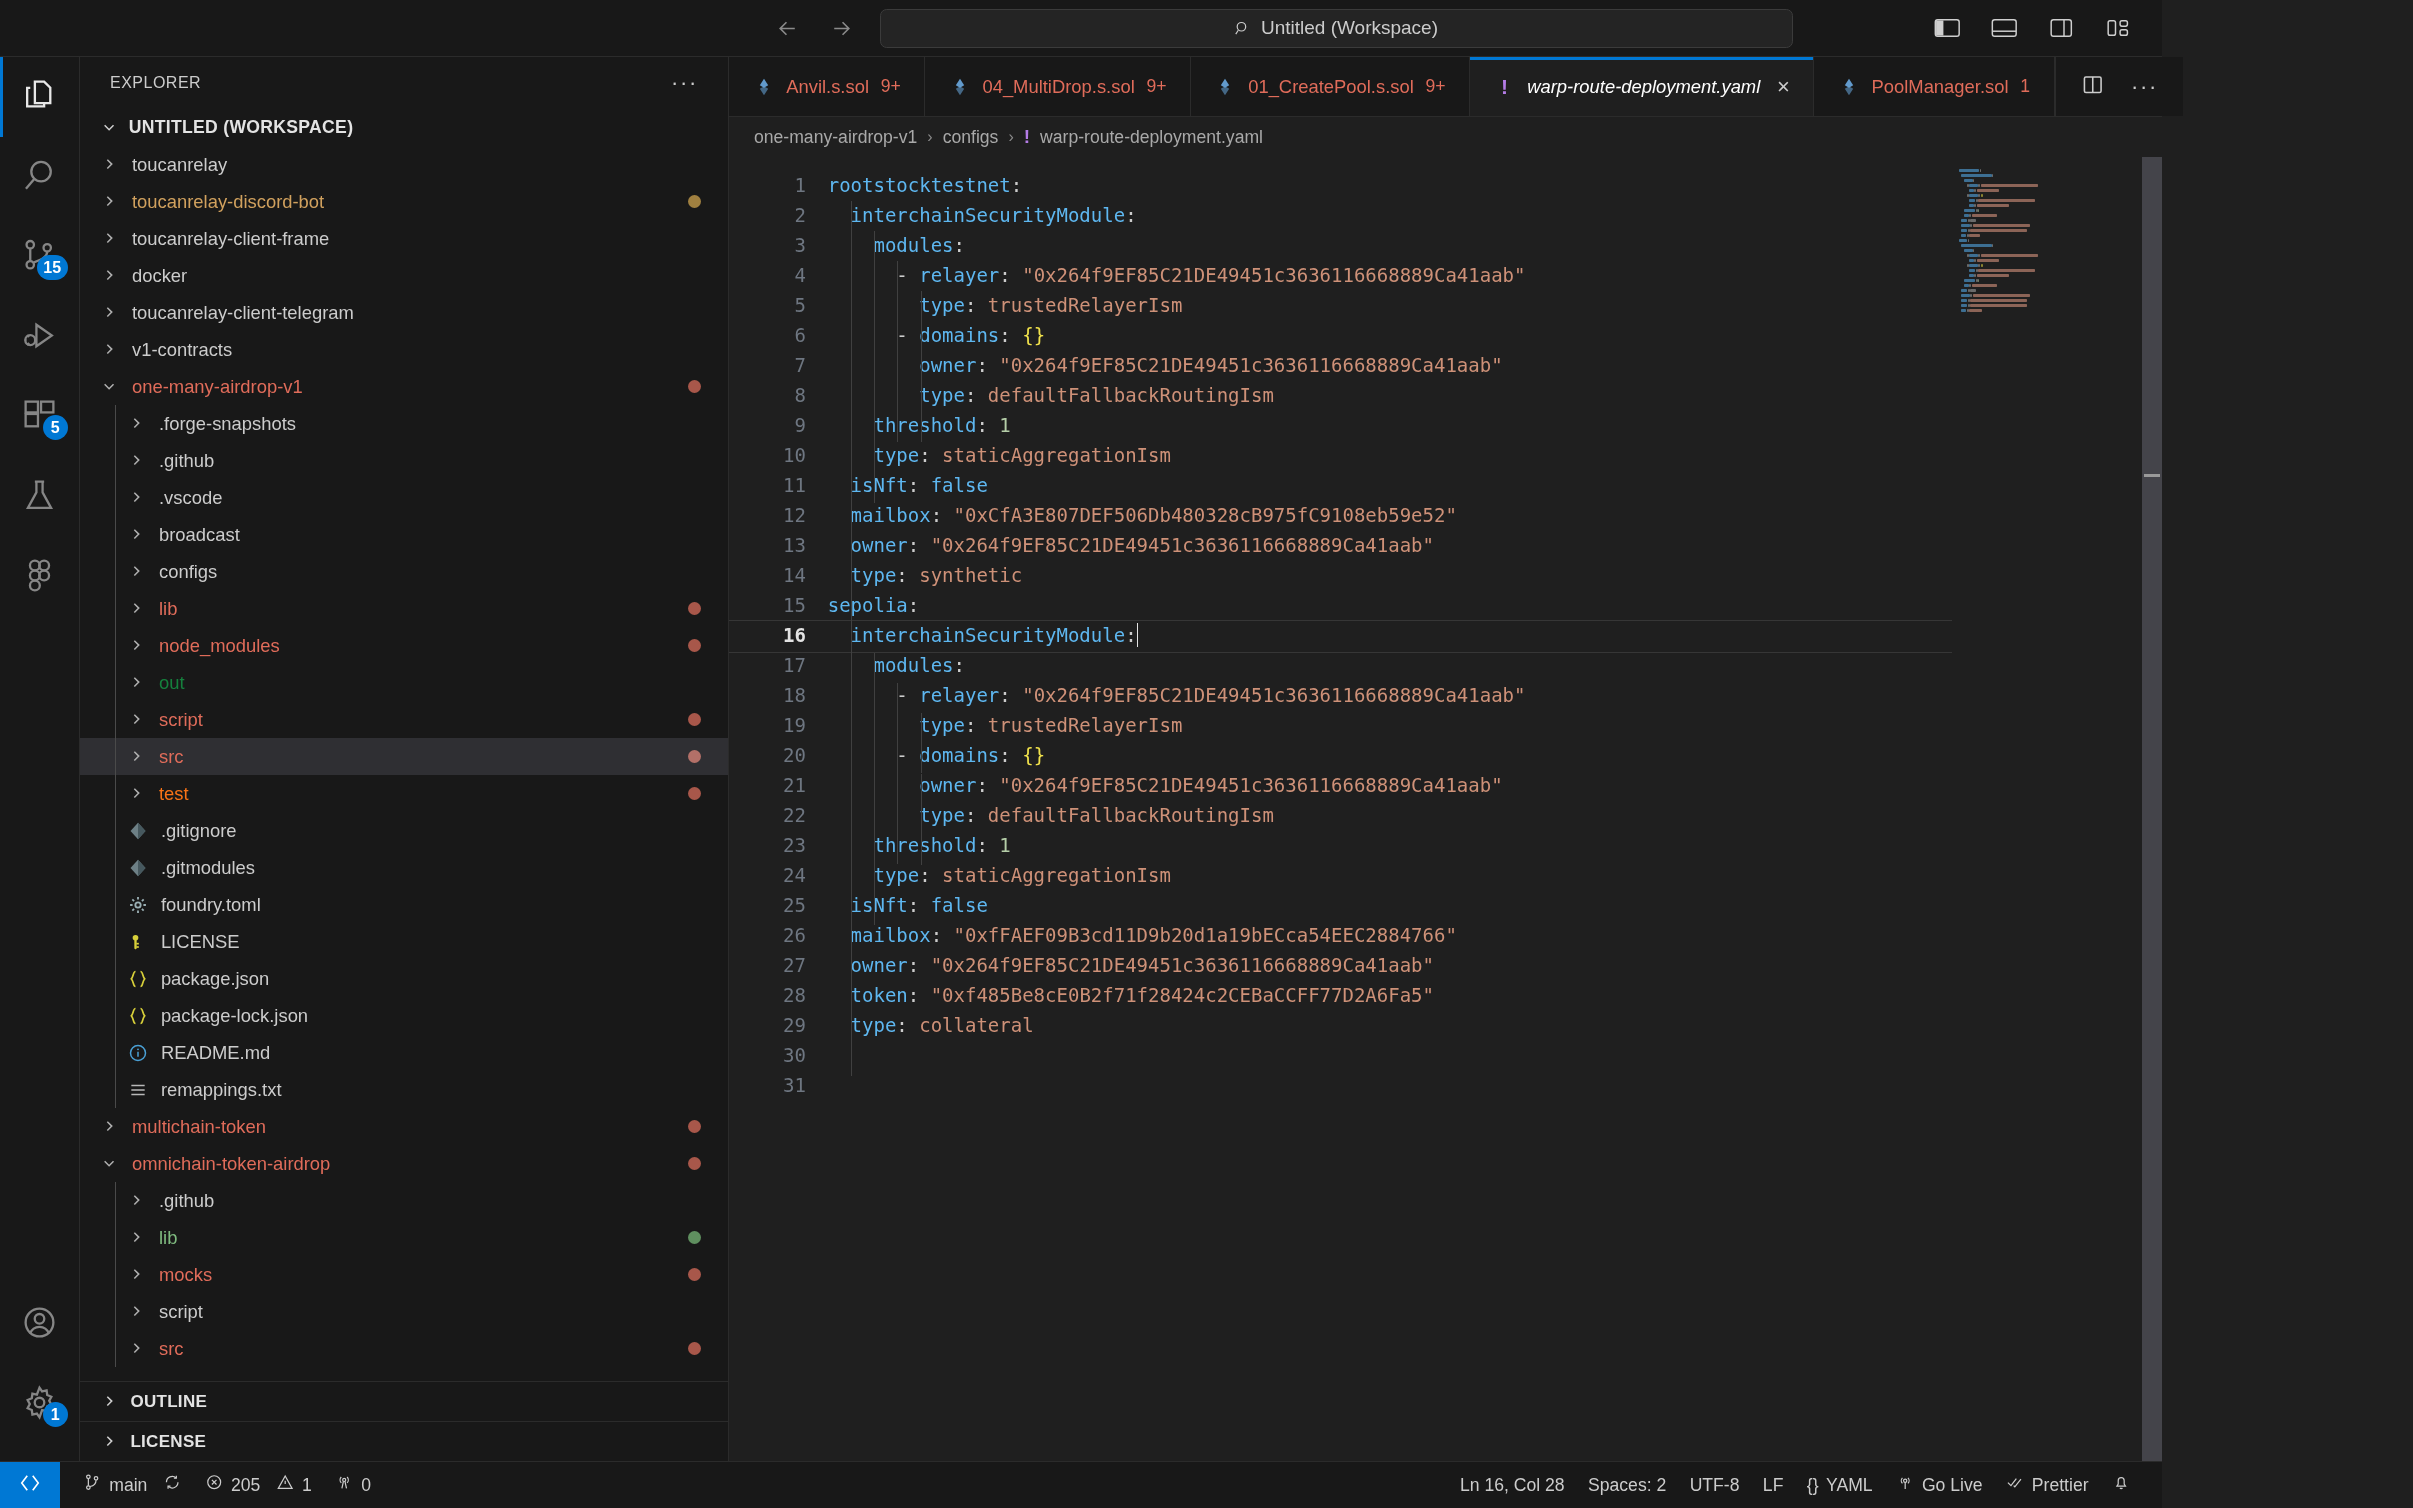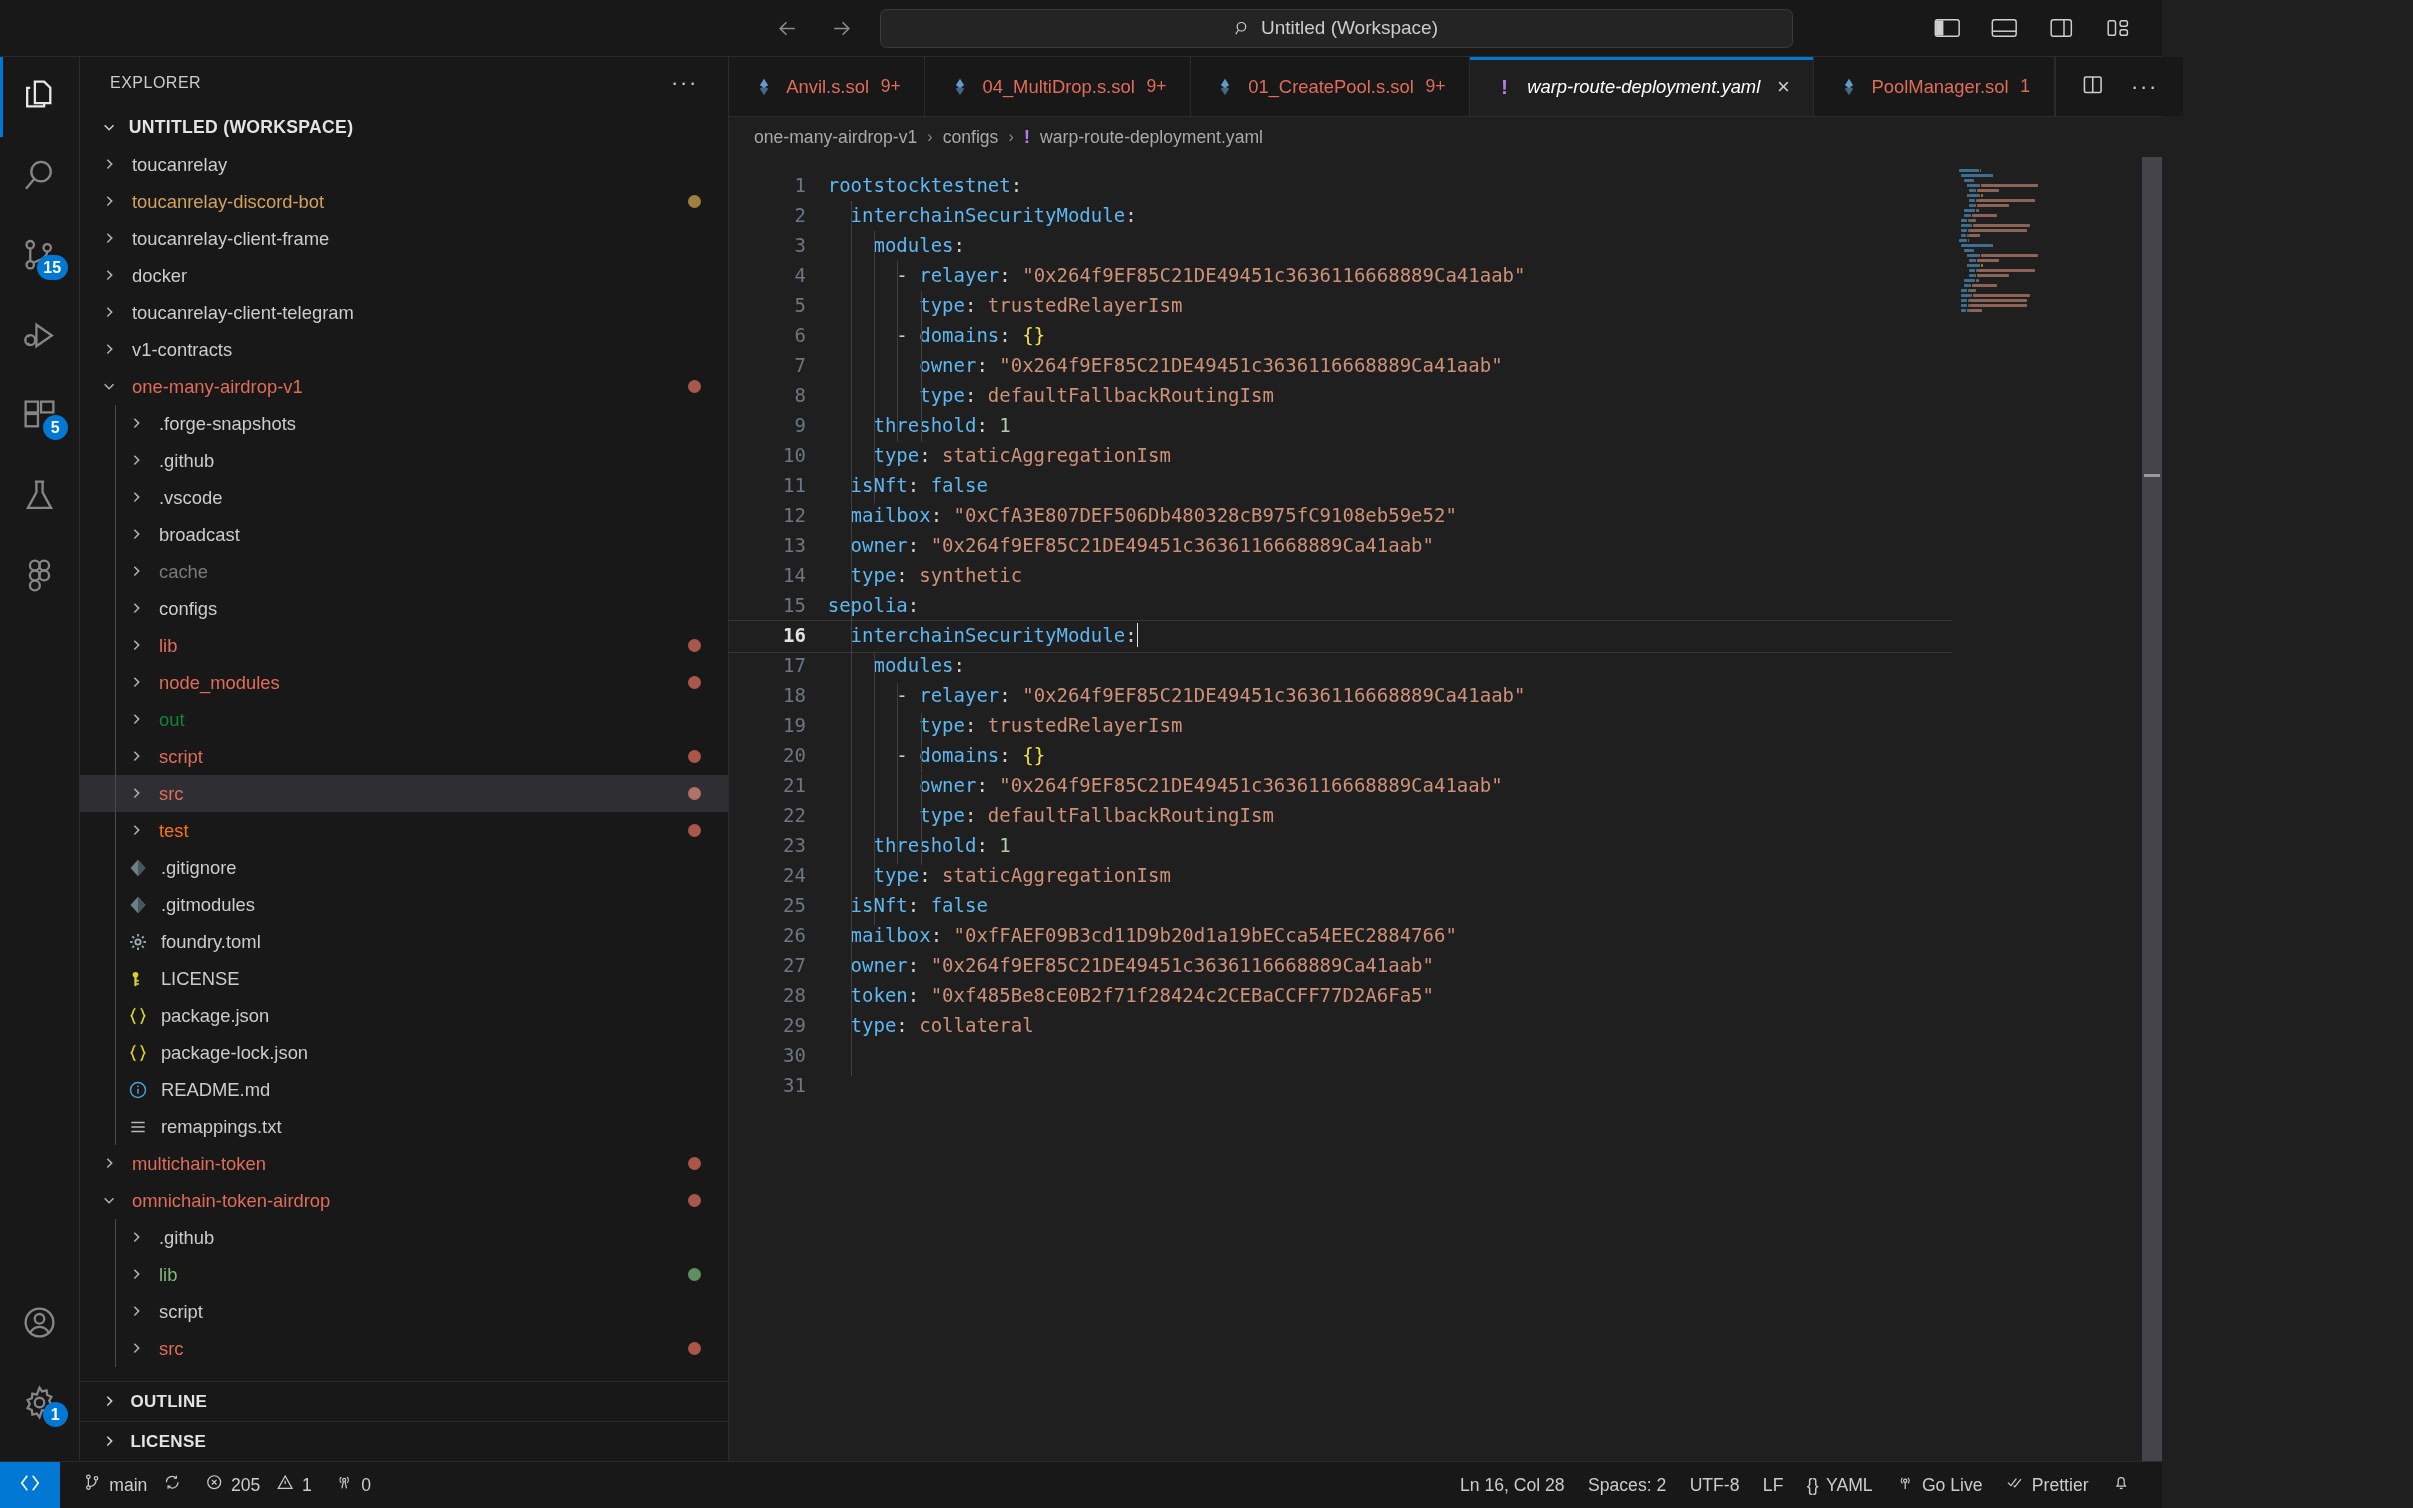--- a/index.html
+++ b/index.html
@@ -498,31 +498,20 @@
             </div>
             <div class="trow">
               <span class="indentguide" style="left: 35px;"></span>
               <span style="width: 44px; min-width: 44px;"></span>
               <span class="chev">
                 <svg viewBox="0 0 16 16" fill="none" stroke="#b0b0b0" stroke-width="1.7">
                   <path d="M6 3l5 5-5 5"></path>
                 </svg>
               </span>
               <span style="width: 10px; min-width: 10px;"></span>
-              <span class="tlabel" style="color: rgb(122, 122, 122);">cache</span>
-            </div>
-            <div class="trow">
-              <span class="indentguide" style="left: 35px;"></span>
-              <span style="width: 44px; min-width: 44px;"></span>
-              <span class="chev">
-                <svg viewBox="0 0 16 16" fill="none" stroke="#b0b0b0" stroke-width="1.7">
-                  <path d="M6 3l5 5-5 5"></path>
-                </svg>
-              </span>
-              <span style="width: 10px; min-width: 10px;"></span>
               <span class="tlabel" style="color: rgb(204, 204, 204);">configs</span>
             </div>
             <div class="trow">
               <span class="indentguide" style="left: 35px;"></span>
               <span style="width: 44px; min-width: 44px;"></span>
               <span class="chev">
                 <svg viewBox="0 0 16 16" fill="none" stroke="#b0b0b0" stroke-width="1.7">
                   <path d="M6 3l5 5-5 5"></path>
                 </svg>
               </span>
@@ -724,20 +713,32 @@
               <span class="indentguide" style="left: 35px;"></span>
               <span style="width: 44px; min-width: 44px;"></span>
               <span class="chev">
                 <svg viewBox="0 0 16 16" fill="none" stroke="#b0b0b0" stroke-width="1.7">
                   <path d="M6 3l5 5-5 5"></path>
                 </svg>
               </span>
               <span style="width: 10px; min-width: 10px;"></span>
               <span class="tlabel" style="color: rgb(127, 186, 127);">lib</span>
               <span class="gdot" style="background: rgb(95, 143, 95);"></span>
+            </div>
+            <div class="trow">
+              <span class="indentguide" style="left: 35px;"></span>
+              <span style="width: 44px; min-width: 44px;"></span>
+              <span class="chev">
+                <svg viewBox="0 0 16 16" fill="none" stroke="#b0b0b0" stroke-width="1.7">
+                  <path d="M6 3l5 5-5 5"></path>
+                </svg>
+              </span>
+              <span style="width: 10px; min-width: 10px;"></span>
+              <span class="tlabel" style="color: rgb(224, 108, 90);">mocks</span>
+              <span class="gdot" style="background: rgb(168, 87, 74);"></span>
             </div>
             <div class="trow">
               <span class="indentguide" style="left: 35px;"></span>
               <span style="width: 44px; min-width: 44px;"></span>
               <span class="chev">
                 <svg viewBox="0 0 16 16" fill="none" stroke="#b0b0b0" stroke-width="1.7">
                   <path d="M6 3l5 5-5 5"></path>
                 </svg>
               </span>
               <span style="width: 10px; min-width: 10px;"></span>

